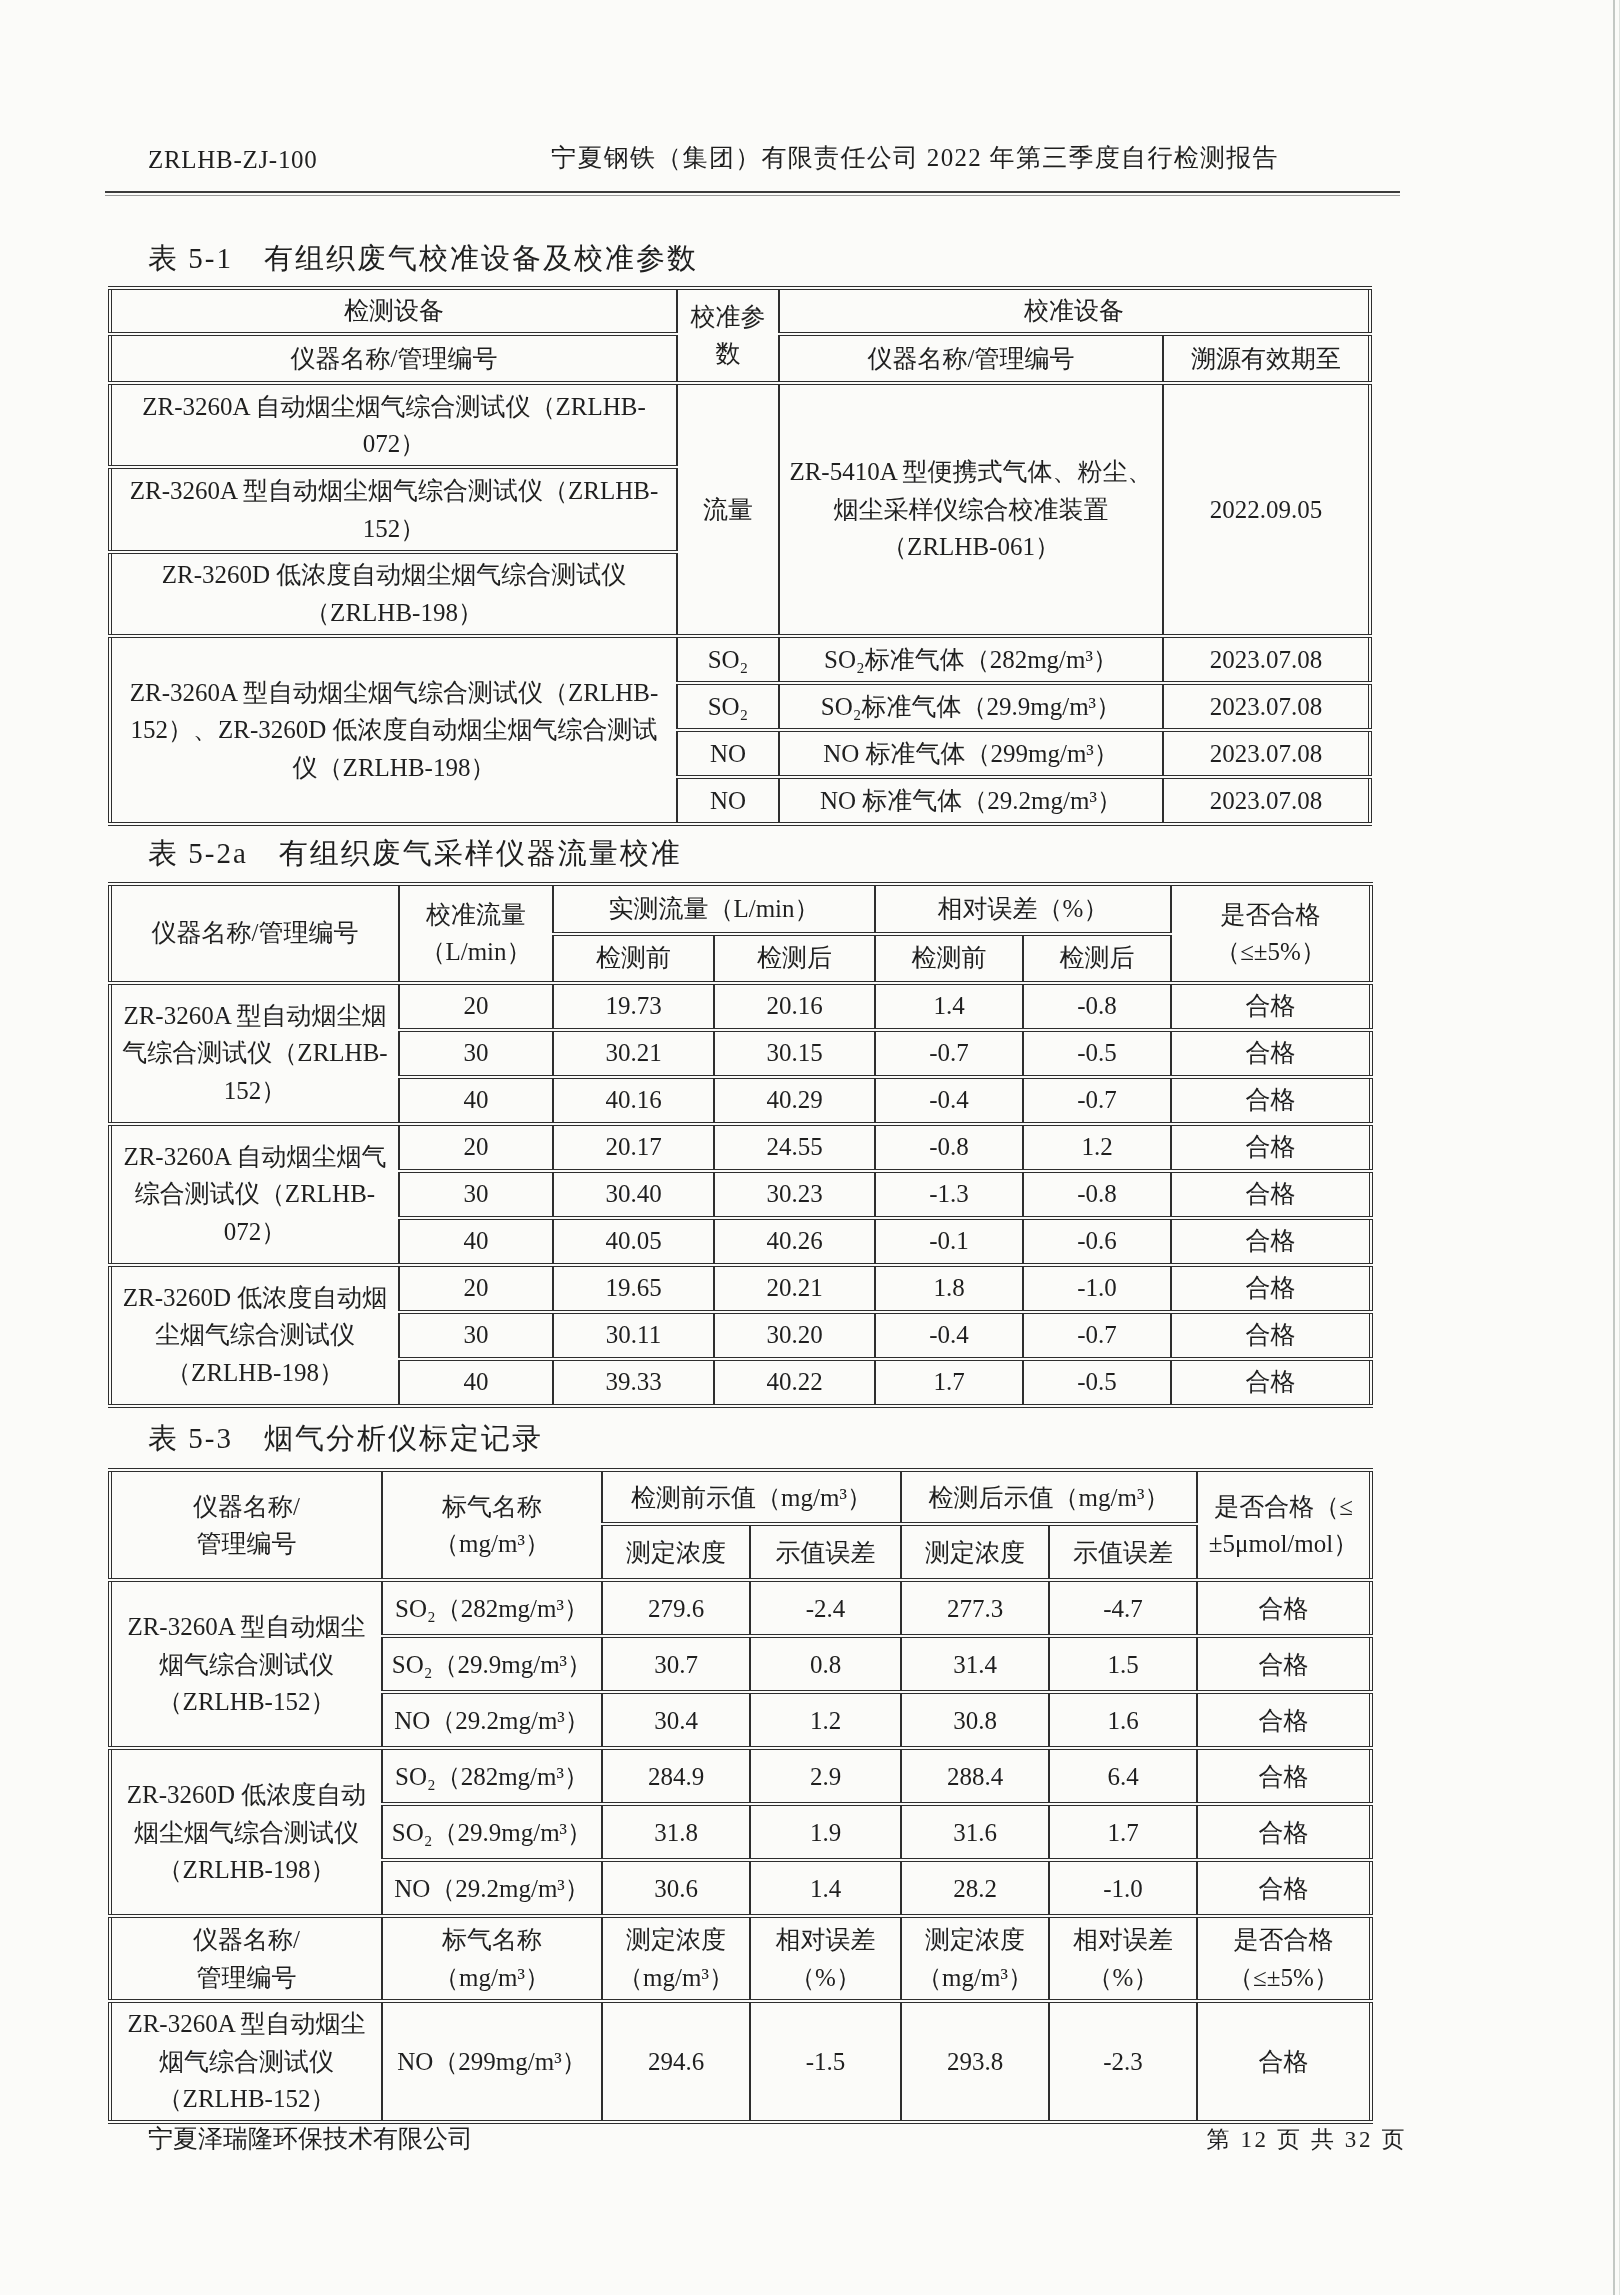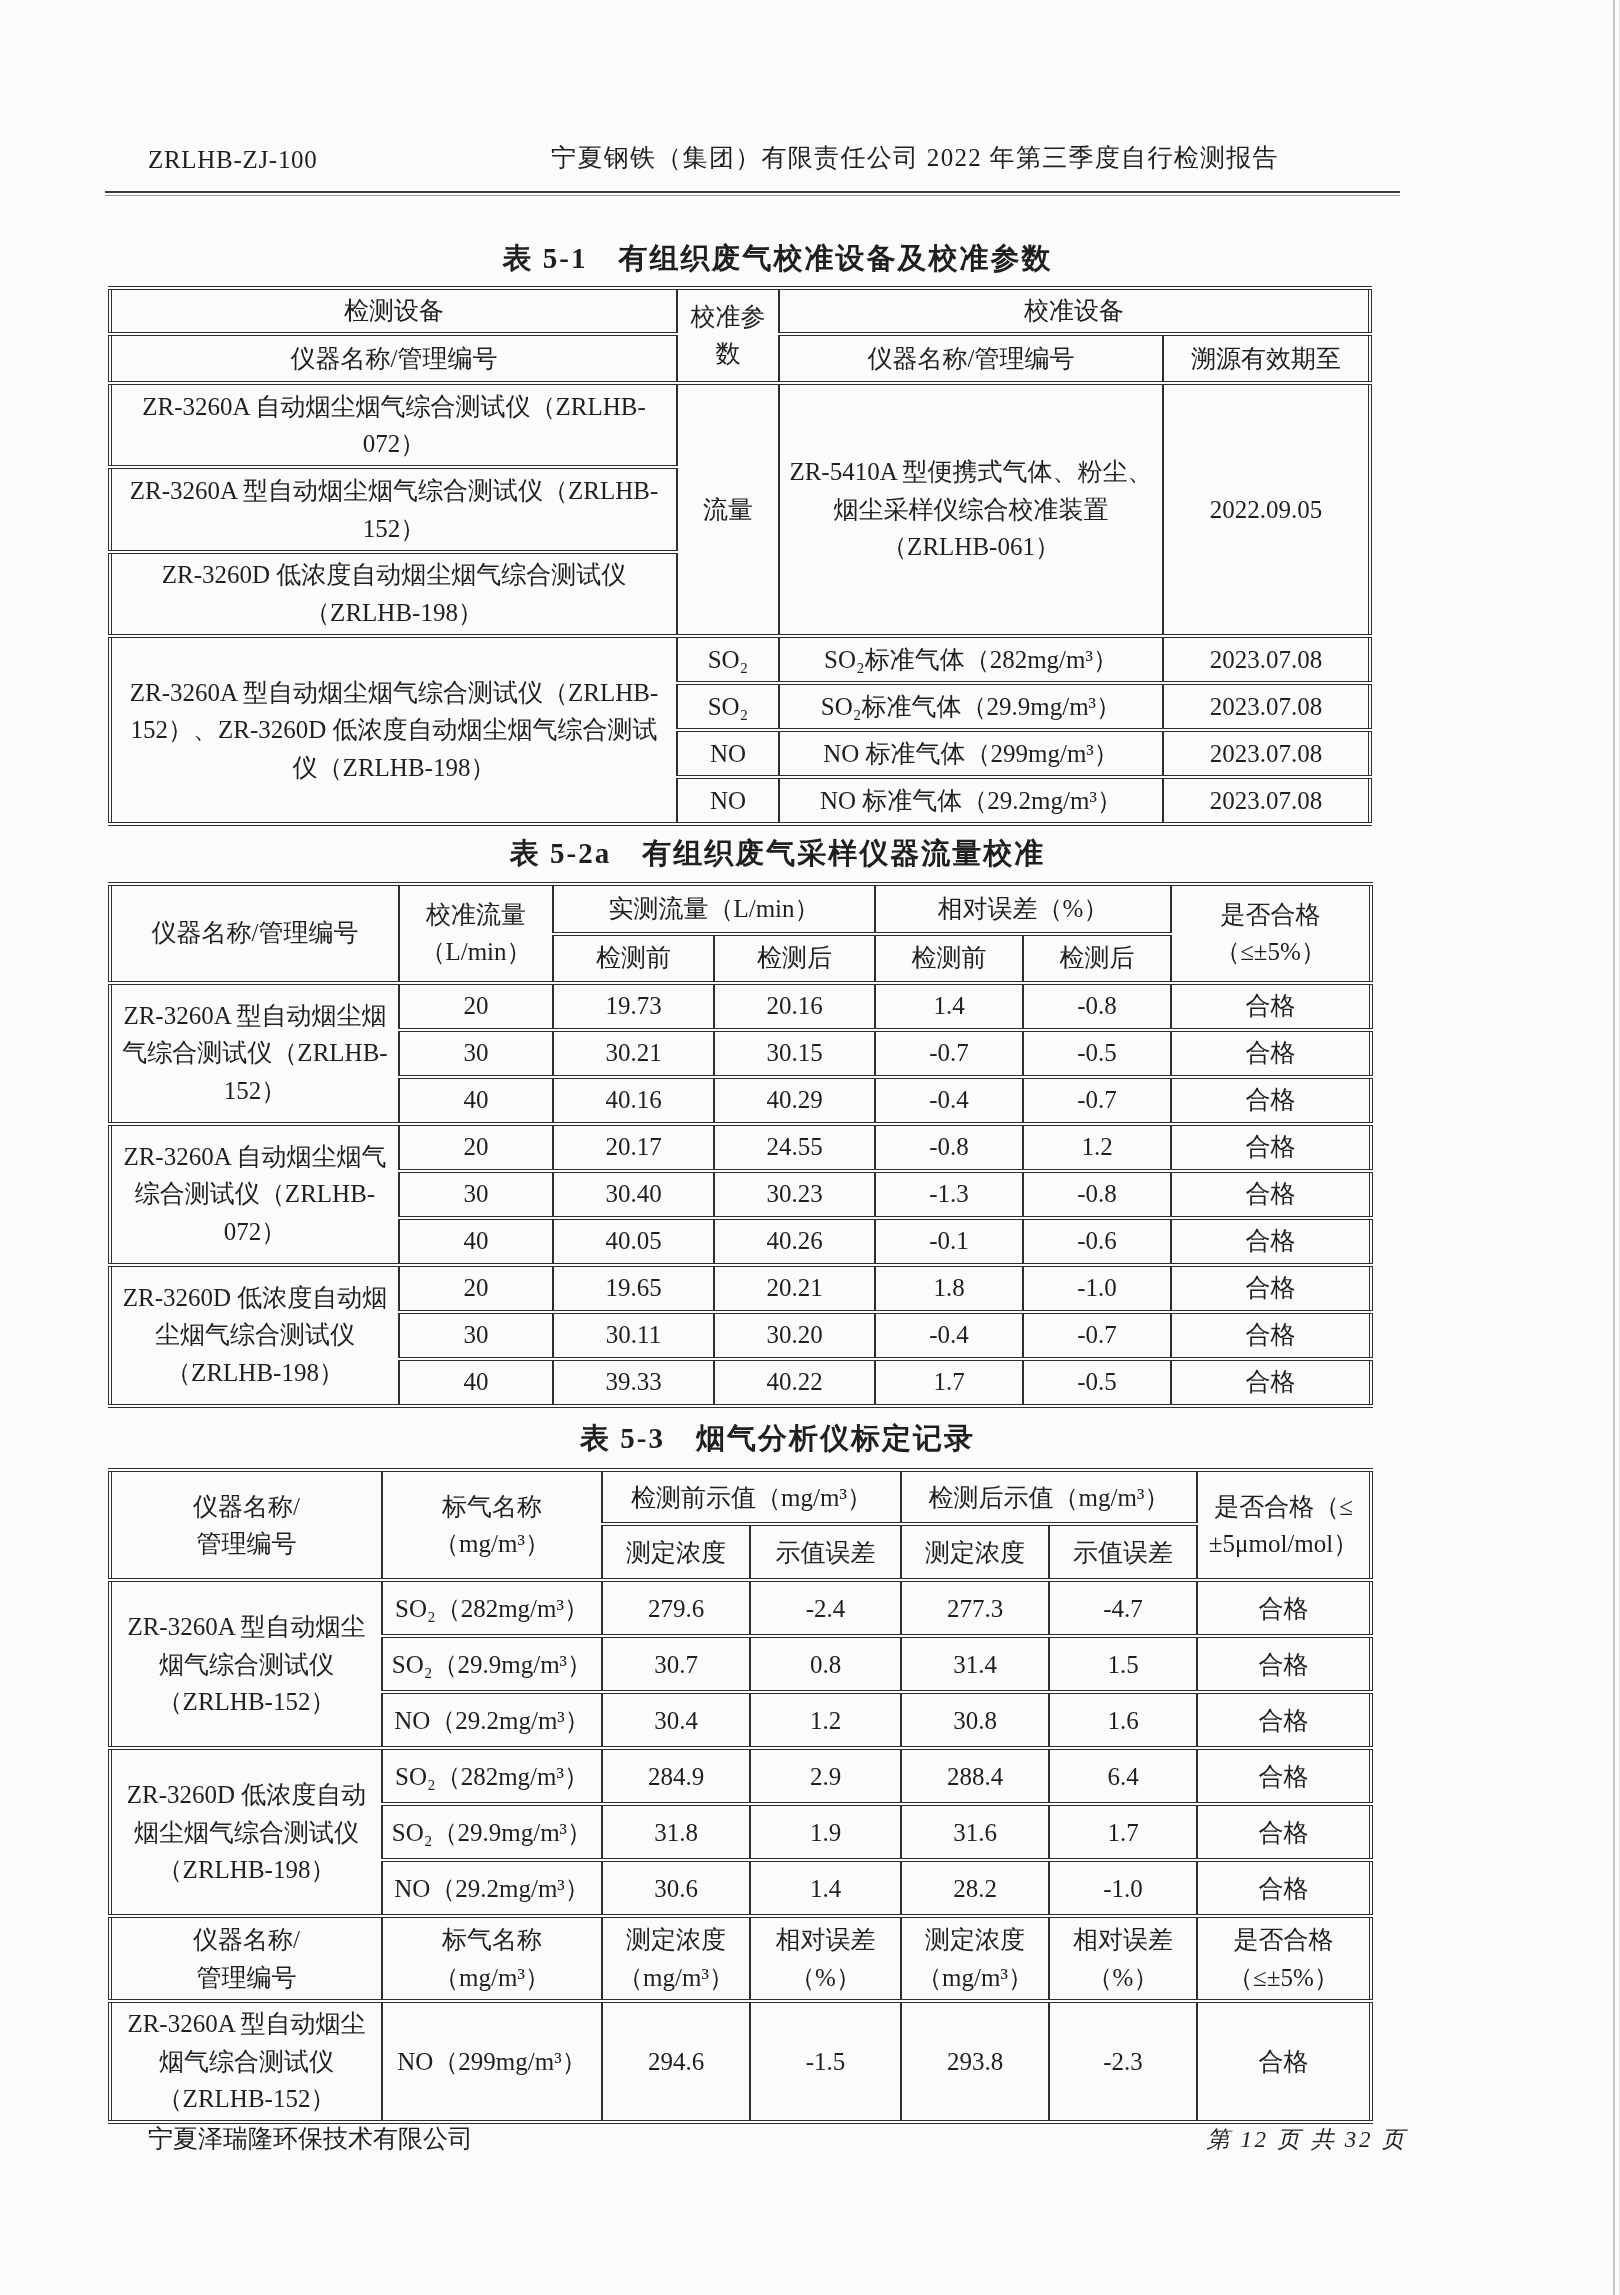--- a/index.html
+++ b/index.html
@@ -25,22 +25,22 @@
   .header-rule{
     margin:17px 0 0 105px;
     width:1295px;height:2px;
     border-top:2.6px solid #3c3c3c;
     border-bottom:0.7px solid #9a9a9a;
   }
 
   .tbl-title{
     margin:0 148px;
     width:1259px;
-    text-align:center;
-    font-size:29px;font-weight:700;
+    text-align:left;
+    font-size:29px;font-weight:400;
     letter-spacing:2px;
   }
   .tbl-title.t1t{margin-top:43px;margin-bottom:6.6px;}
   .tbl-title.t2t{margin-top:7.9px;margin-bottom:7.9px;}
   .tbl-title.t3t{margin-top:11.8px;margin-bottom:9px;}
 
   table{
     margin-left:108px;
     width:1259px;
     border-collapse:collapse;
@@ -77,21 +77,21 @@
   .t3 .last{height:113px;}
 
   .doc-footer{
     position:absolute;
     left:148px;width:1259px;
     top:2122px;
     display:flex;justify-content:space-between;align-items:baseline;
     font-size:25px;
     gap:16px;
   }
-  .footer-page{font-size:23px;letter-spacing:2.6px;font-style:italic;}
+  .footer-page{font-size:23px;letter-spacing:2.6px;}
 </style>
 </head>
 <body>
 
 <div class="scan-edge"></div>
 <div class="scan-edge2"></div>
 
 <div class="doc-header">
   <span class="doc-code">ZRLHB-ZJ-100</span>
   <span class="doc-title">宁夏钢铁（集团）有限责任公司 2022 年第三季度自行检测报告</span>

